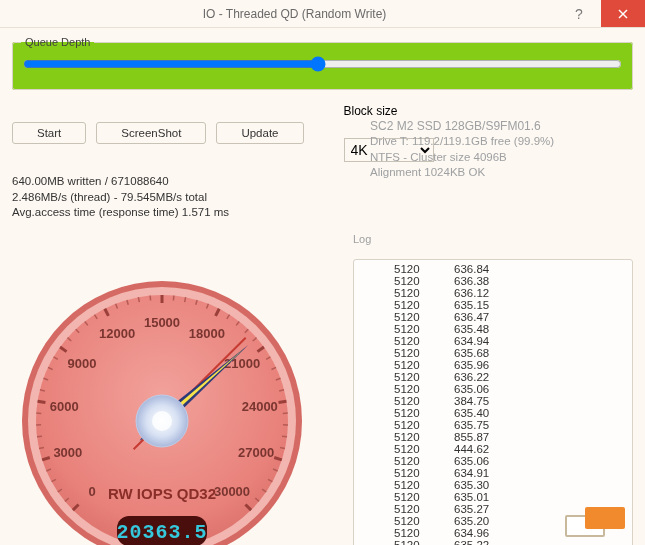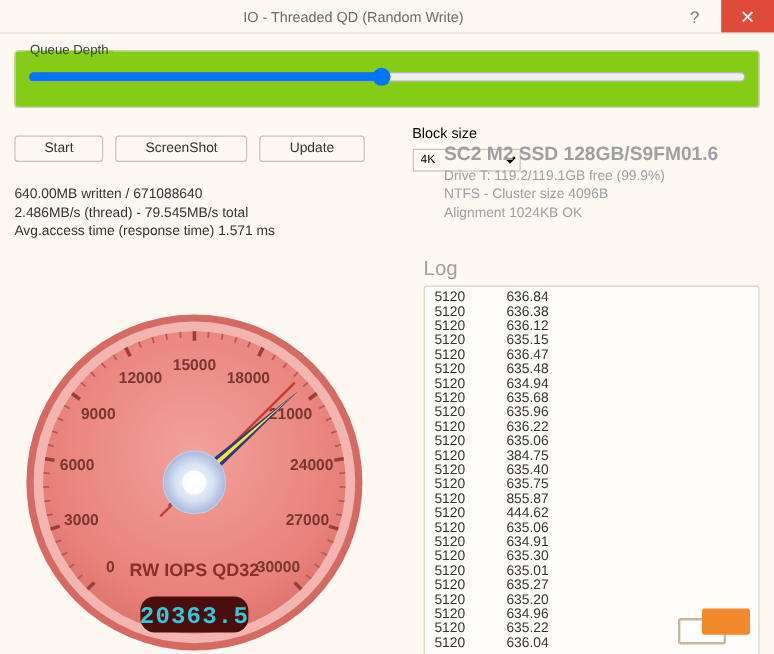--- a/index.html
+++ b/index.html
@@ -80,30 +80,30 @@
     cursor: pointer;
   }
   .drive-info {
     color: #9ea0a2;
     font-size: 11.5px;
     line-height: 1.35;
     position: absolute;
     left: 370px;
     top: 90px;
   }
-  .drive-info .name { font-weight: 700; font-size: 16px; }
+  .drive-info .name { font-weight: 400; font-size: 12px; }
   .select-block {
     display: flex;
     flex-direction: column;
     margin-left: 30px;
-    gap: 6px;
+    gap: 20px;
   }
   .select-block select {
     width: 90px;
-    font-size: 10px;
+    font-size: 14px;
     padding: 2px;
     border: 1px solid #c9c2b6;
     background: #fdf8f2;
   }
   .stats {
     margin-top: 12px;
     font-size: 11.5px;
     color: #333;
     line-height: 1.35;
   }
@@ -119,39 +119,39 @@
     width: 300px;
     height: 300px;
   }
   .log-section {
     position: absolute;
     right: 0;
     top: 0;
     width: 280px;
   }
   .log-section .log-label {
-    font-size: 17px;
+    font-size: 11px;
     color: #9ea0a2;
-    margin-bottom: 4px;
+    margin-bottom: 14px;
   }
   .log-box {
     border: 1px solid #d9d2c7;
     background: #fefdfb;
     height: 310px;
     overflow-y: scroll;
     font-size: 11.5px;
     color: #333;
     padding: 3px 8px;
     border-radius: 3px;
   }
   .log-box .row {
     display: flex;
     white-space: pre;
   }
-  .log-box .row .c1 { width: 60px; }
+  .log-box .row .c1 { width: 60px; margin-left: 32px; }
   .gauge-svg { width: 300px; height: 300px; }
   .watermark {
     position: absolute;
     right: 16px;
     bottom: 6px;
     width: 64px;
     height: 32px;
   }
   .watermark .box1 {
     position: absolute; left: 0; top: 8px; width: 40px; height: 22px;

